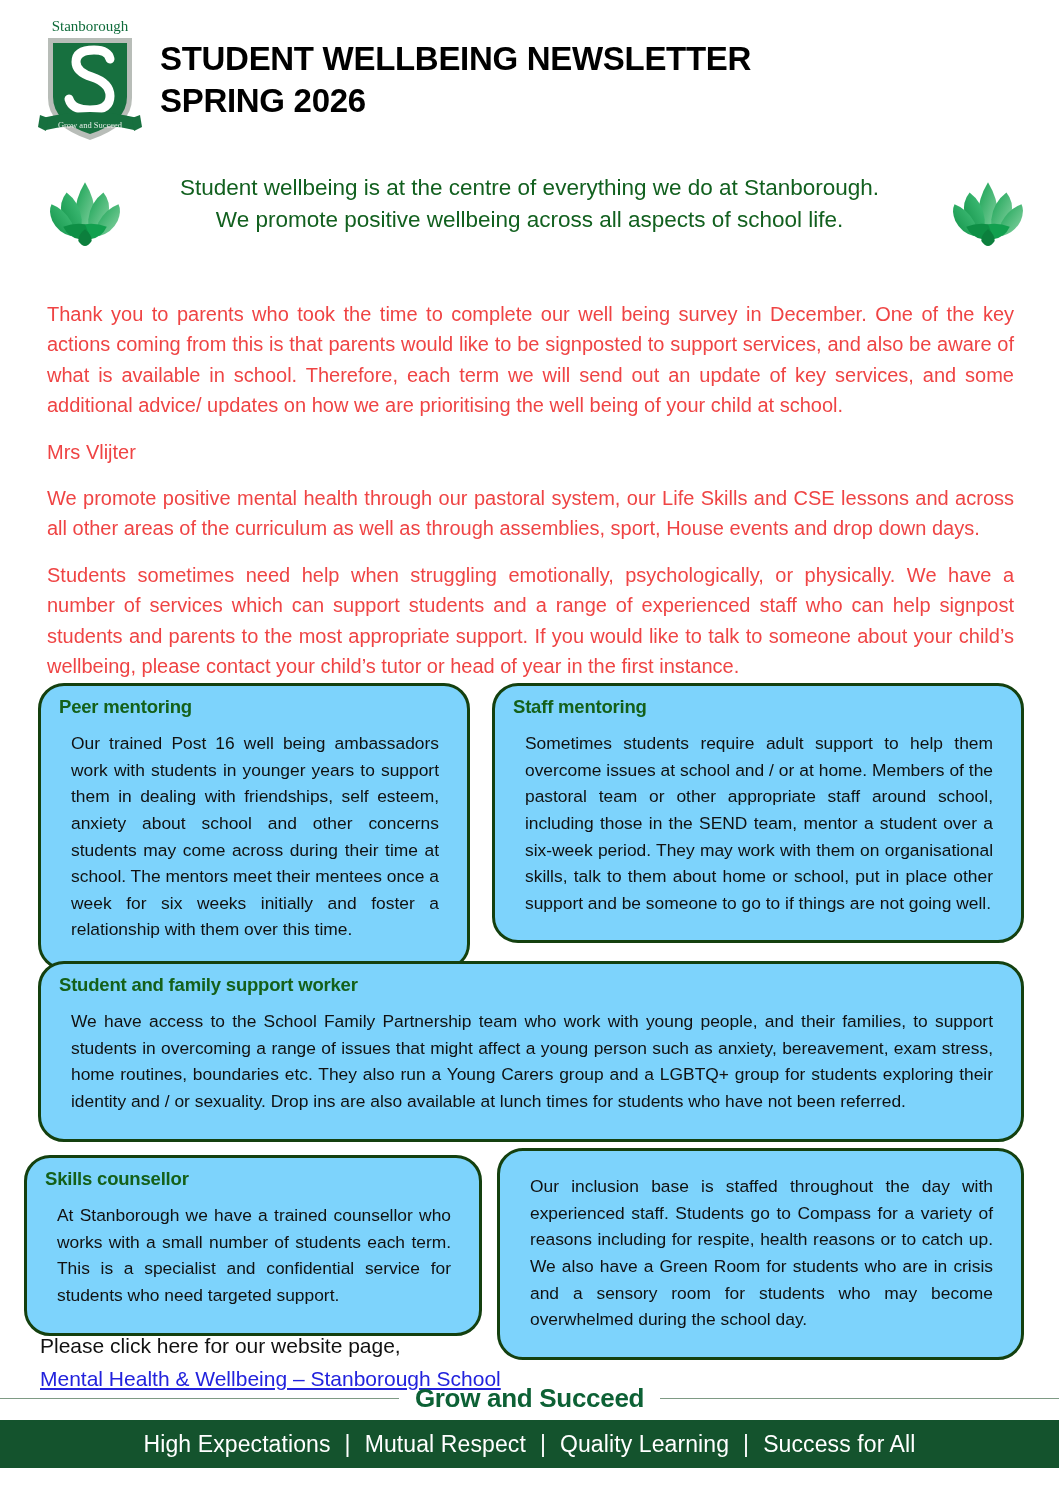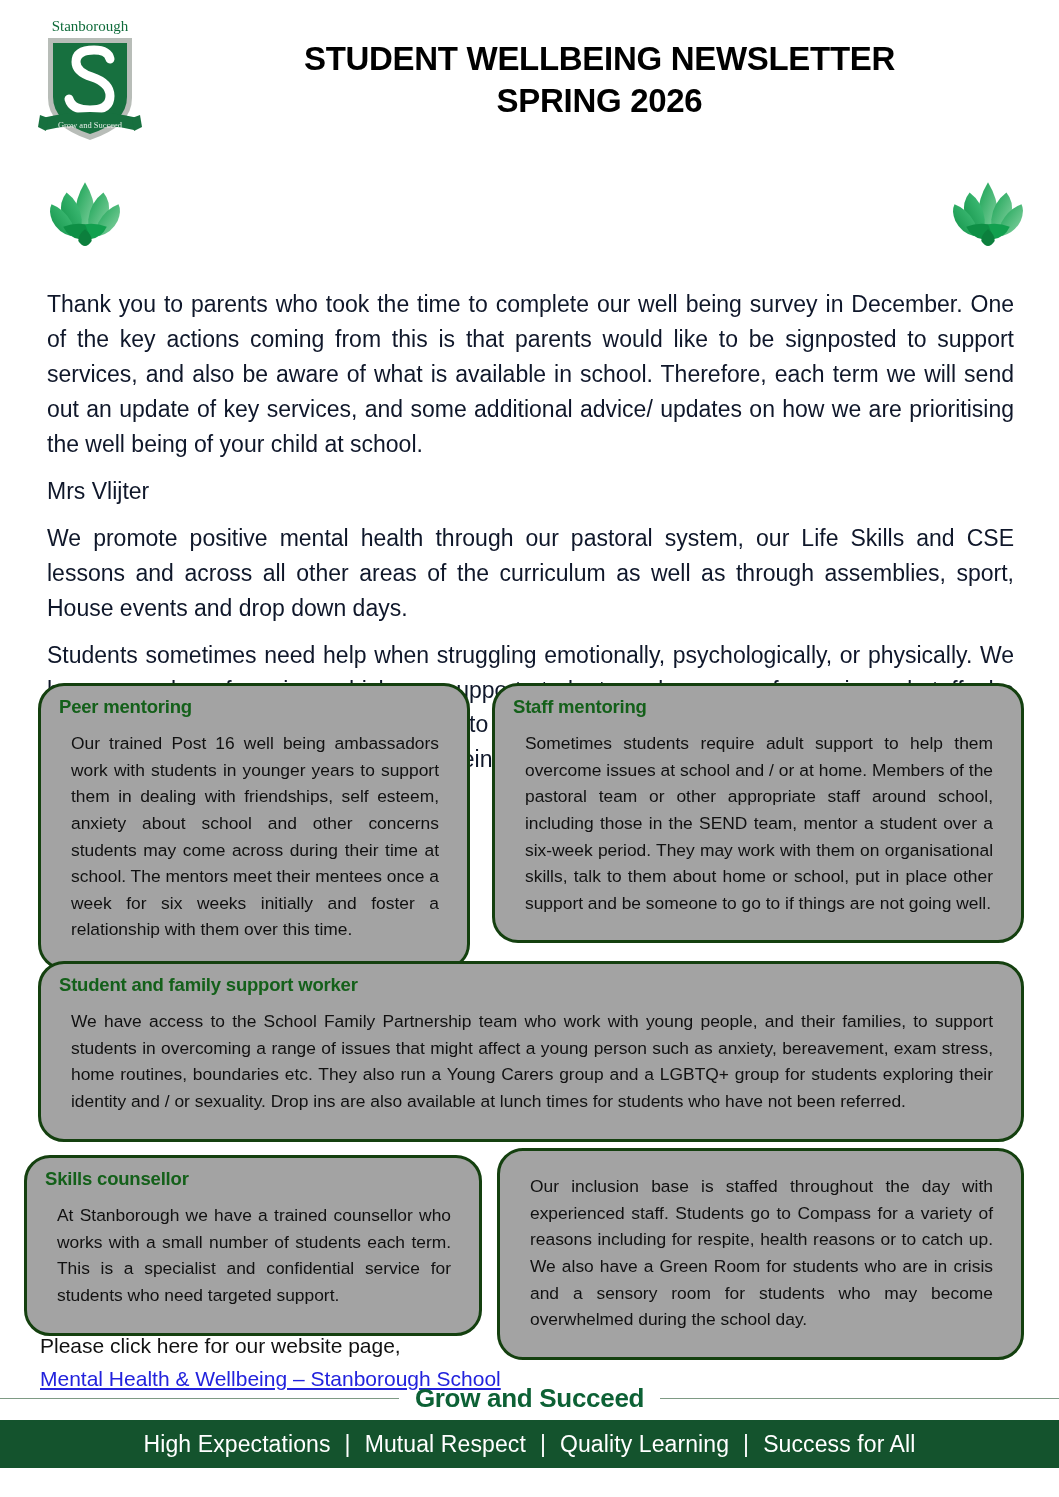--- a/index.html
+++ b/index.html
@@ -28,21 +28,21 @@
     width: 112px;
     height: 132px;
   }
   .logo svg { display: block; }
 
   .title-block {
     position: absolute;
     left: 160px;
     right: 20px;
     top: 38px;
-    text-align: center;
+    text-align: left;
   }
   .title-line {
     font-family: "Liberation Sans", sans-serif;
     font-weight: bold;
     font-size: 33px;
     letter-spacing: -0.3px;
     line-height: 1.28;
     color: #000;
   }
 
@@ -75,42 +75,42 @@
   }
 
   
   .body-wrap {
     position: absolute;
     left: 47px;
     top: 283px;
     width: 967px;
   }
   .para {
-    font-size: 23px;
+    font-size: 20px;
     line-height: 1.52;
     text-align: justify;
-    margin: 4px 0 12px 0;
-    color: #0f172a;
+    margin: 16px 0 12px 0;
+    color: #ef4444;
     font-family: "Liberation Sans", sans-serif;
   }
   .para.last { margin-bottom: 0; }
   .para.nojust { text-align: left; }
 
   
   .cards {
     position: absolute;
     left: 0;
     top: 683px;
     width: 1059px;
   }
   .card {
     position: absolute;
     border: 3px solid #14400f;
     border-radius: 26px;
-    background: #a3a3a3;
+    background: #7dd3fc;
     box-sizing: border-box;
     padding: 10px 16px 12px 18px;
   }
   .card h3 {
     margin: 0 0 1px 0;
     font-size: 18.5px;
     font-weight: bold;
     color: #14601a;
     font-family: "Liberation Sans", sans-serif;
     letter-spacing: -0.2px;
@@ -237,20 +237,24 @@
       <path d="M28 22 Q44 34 46 54 Q47 66 40 72 Q26 64 22 48 Q19 33 28 22Z" fill="url(#lg2)"></path>
       <path d="M72 22 Q56 34 54 54 Q53 66 60 72 Q74 64 78 48 Q81 33 72 22Z" fill="url(#lg1)"></path>
       <path d="M10 36 Q26 42 34 58 Q38 68 33 74 Q18 70 11 56 Q6 44 10 36Z" fill="url(#lg2)"></path>
       <path d="M90 36 Q74 42 66 58 Q62 68 67 74 Q82 70 89 56 Q94 44 90 36Z" fill="url(#lg1)"></path>
       <path d="M50 60 Q63 58 76 63 Q70 76 56 78 Q47 77 46 70Z" fill="#12a04f"></path>
       <path d="M50 60 Q37 58 24 63 Q30 76 44 78 Q53 77 54 70Z" fill="#0e8f45"></path>
       <path d="M50 66 Q58 72 58 80 Q54 86 50 86 Q46 86 42 80 Q42 72 50 66Z" fill="#0c7f3d"></path>
     </svg>
   </div>
 
+  <div class="tagline-text">
+    <div>Student wellbeing is at the centre of everything we do at Stanborough.</div>
+    <div>We promote positive wellbeing across all aspects of school life.</div>
+  </div>
 
   <div class="lotus right">
     <svg viewBox="0 0 100 86" aria-hidden="true">
       <path d="M50 10 Q62 30 62 50 Q62 66 50 74 Q38 66 38 50 Q38 30 50 10Z" fill="url(#lg1)"></path>
       <path d="M28 22 Q44 34 46 54 Q47 66 40 72 Q26 64 22 48 Q19 33 28 22Z" fill="url(#lg2)"></path>
       <path d="M72 22 Q56 34 54 54 Q53 66 60 72 Q74 64 78 48 Q81 33 72 22Z" fill="url(#lg1)"></path>
       <path d="M10 36 Q26 42 34 58 Q38 68 33 74 Q18 70 11 56 Q6 44 10 36Z" fill="url(#lg2)"></path>
       <path d="M90 36 Q74 42 66 58 Q62 68 67 74 Q82 70 89 56 Q94 44 90 36Z" fill="url(#lg1)"></path>
       <path d="M50 60 Q63 58 76 63 Q70 76 56 78 Q47 77 46 70Z" fill="#12a04f"></path>
       <path d="M50 60 Q37 58 24 63 Q30 76 44 78 Q53 77 54 70Z" fill="#0e8f45"></path>

